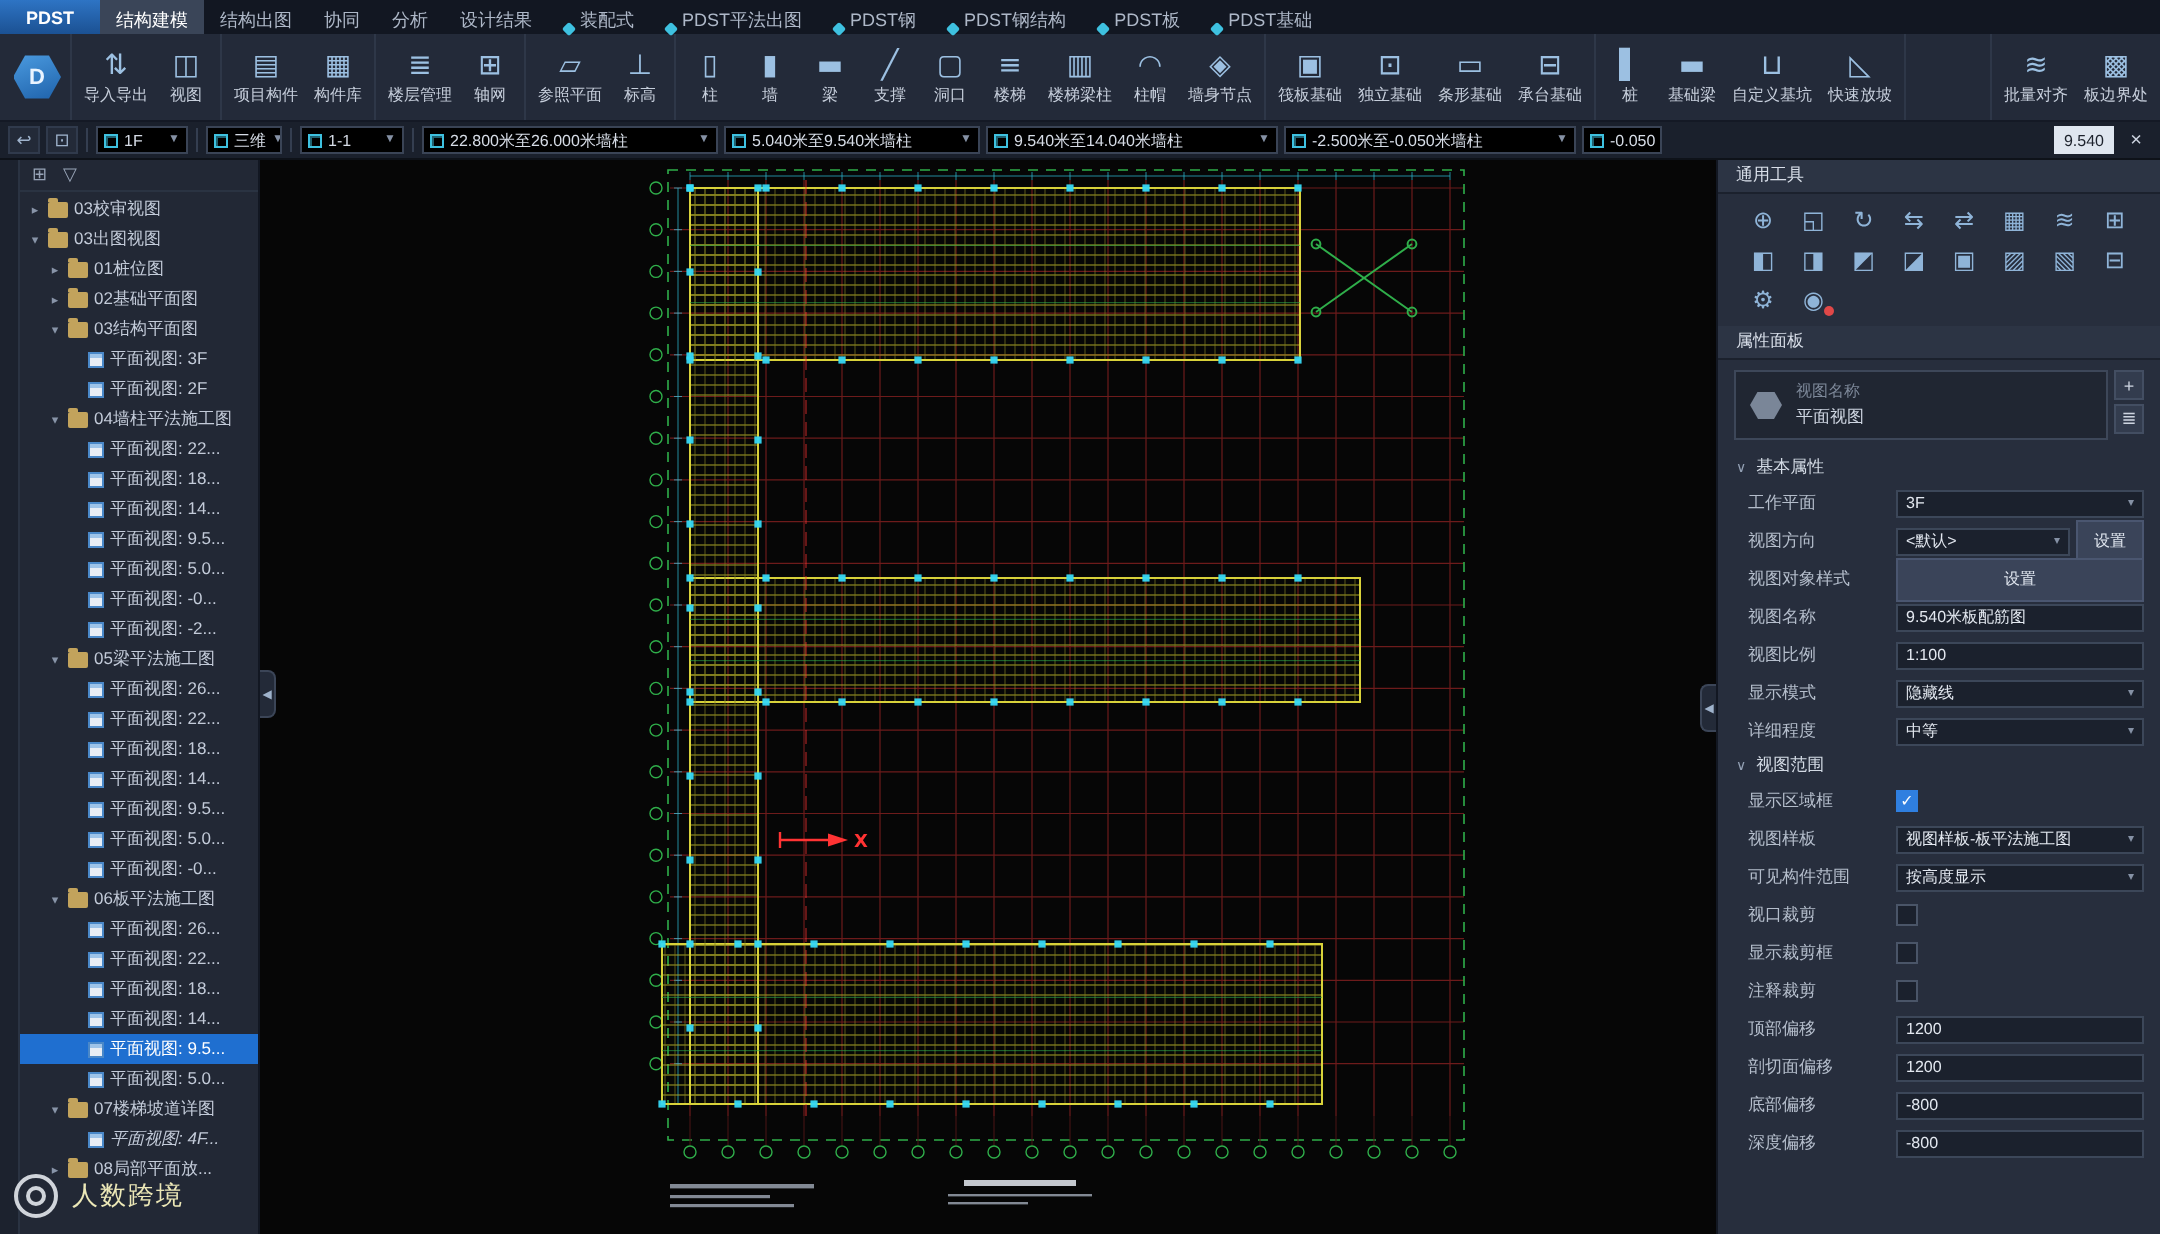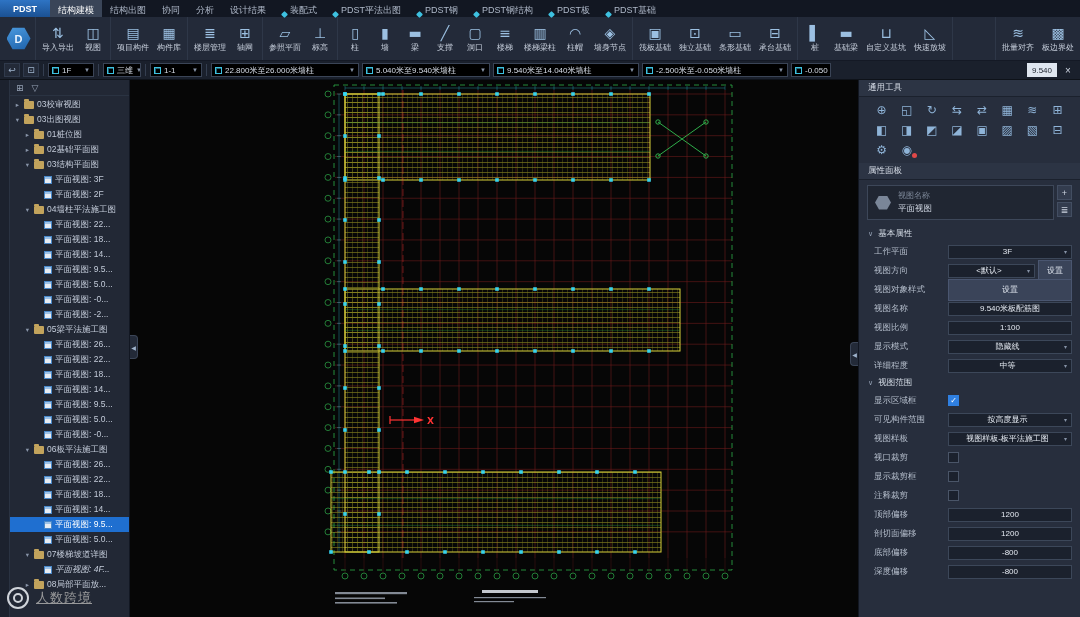--- a/index.html
+++ b/index.html
@@ -68,32 +68,32 @@
   .pl2{color:#ced5e1;font-size:8.5px;}
   .pside{display:flex;flex-direction:column;gap:2px;width:15px;flex:none;}
   .psbtn{height:15px;background:#333c4e;border:1px solid #434e62;color:#cdd4e0;font-size:9px;display:flex;align-items:center;justify-content:center;}
   .props{flex:1;overflow:hidden;}
   .sec{height:16px;display:flex;align-items:center;gap:5px;padding:0 9px;color:#d3dae4;}
   .chev{font-size:7px;color:#93a0b4;}
   .prow{height:19px;display:flex;align-items:center;gap:4px;padding:0 8px 0 15px;}
   .plabel{width:70px;flex:none;color:#b4bdcb;white-space:nowrap;overflow:hidden;}
   .pctl{flex:1;display:flex;align-items:center;gap:3px;min-width:0;}
   .pselect,.pinput{flex:1;height:14px;background:#1b212d;border:1px solid #3c4759;display:flex;align-items:center;gap:2px;padding:0 4px;color:#e3e8f0;font-size:8px;white-space:nowrap;overflow:hidden;min-width:0;}
-  .pval{overflow:hidden;flex:1;text-align:center;}
+  .pval{overflow:hidden;flex:1;}
   .caret{color:#8591a5;font-size:6px;flex:none;}
   .setbtn{flex:none;width:34px;height:22px;background:#3a4459;border:1px solid #4a5670;color:#dfe5ee;font-size:8px;display:flex;align-items:center;justify-content:center;font-family:Liberation Mono, monospace;}
   .setbtn.wide{flex:1;width:auto;}
   .cbox{width:11px;height:11px;border:1px solid #4a5568;background:#1b212d;color:#fff;font-size:8px;line-height:10px;text-align:center;flex:none;}
   .cbox.checked{background:#2f7fe0;border-color:#2f7fe0;}
 
   
   .watermark{position:absolute;left:7px;bottom:8px;display:flex;align-items:center;gap:7px;z-index:50;opacity:.92;pointer-events:none;}
   .wm-logo{width:22px;height:22px;border:2px solid #dfe3e8;border-radius:50%;position:relative;flex:none;}
   .wm-logo::after{content:"";position:absolute;inset:4px;border:2px solid #dfe3e8;border-radius:50%;}
-  .wm-text{color:#a3a3a3;font-size:13px;letter-spacing:1px;text-decoration:underline;}
+  .wm-text{color:#fef9c3;font-size:13px;letter-spacing:1px;}
 </style>
 </head>
 <body>
 
 <div class="app">
 
   <div class="titlebar">
     <div class="app-tab">PDST</div>
     <div class="tabs">
         <div class="tab active">
@@ -888,33 +888,33 @@
             <span class="chev">∨</span>
             <span>视图范围</span>
           </div>
           <div class="prow">
             <span class="plabel">显示区域框</span>
             <div class="pctl">
               <span class="cbox checked">✓</span>
             </div>
           </div>
           <div class="prow">
+            <span class="plabel">视图样板</span>
+            <div class="pctl">
+              <div class="pselect">
+                <span class="pval">视图样板-板平法施工图</span>
+                <span class="caret">▾</span>
+              </div>
+            </div>
+          </div>
+          <div class="prow">
             <span class="plabel">可见构件范围</span>
             <div class="pctl">
               <div class="pselect">
                 <span class="pval">按高度显示</span>
-                <span class="caret">▾</span>
-              </div>
-            </div>
-          </div>
-          <div class="prow">
-            <span class="plabel">视图样板</span>
-            <div class="pctl">
-              <div class="pselect">
-                <span class="pval">视图样板-板平法施工图</span>
                 <span class="caret">▾</span>
               </div>
             </div>
           </div>
           <div class="prow">
             <span class="plabel">视口裁剪</span>
             <div class="pctl">
               <span class="cbox"></span>
             </div>
           </div>

